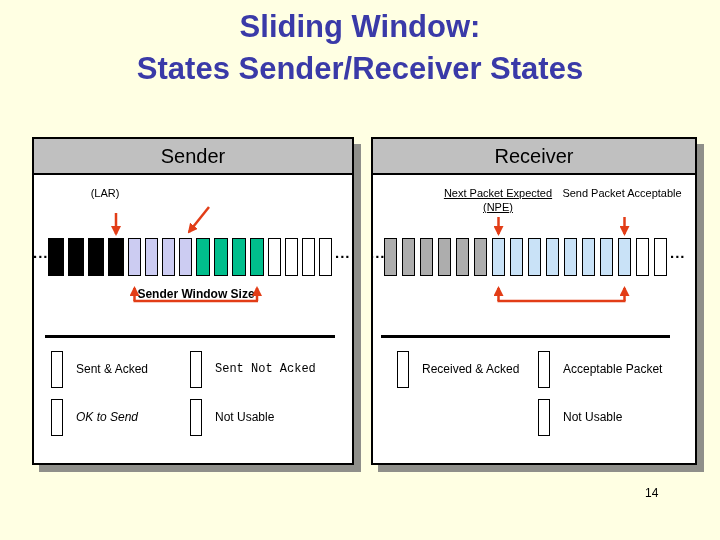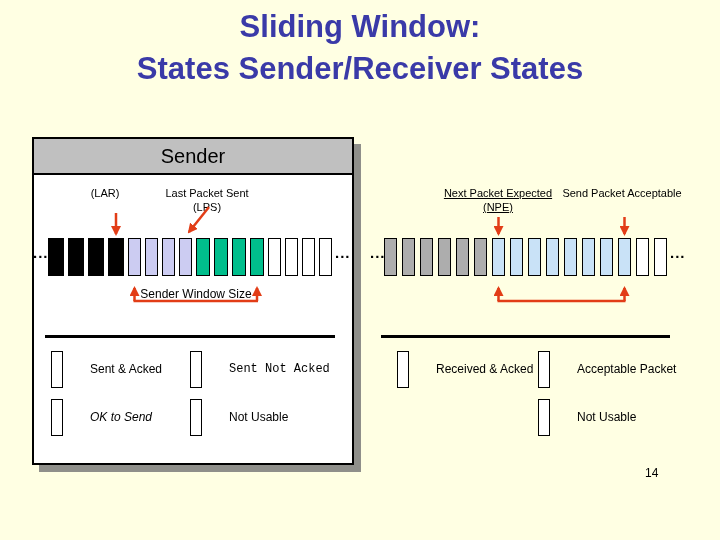--- a/index.html
+++ b/index.html
@@ -50,51 +50,52 @@
 
   .dots{position:absolute;top:244px;font-size:15px;font-weight:bold;color:#000;
         letter-spacing:1px;}
 
   .window-label{position:absolute;top:287px;width:150px;text-align:center;
                 font-size:12px;color:#000;white-space:nowrap;}
 
   .divider{position:absolute;top:335px;height:3px;background:#000;}
 
   
-  .legend-item{position:absolute;display:flex;align-items:center;gap:27px;height:38px;}
+  .legend-item{position:absolute;display:flex;align-items:center;gap:13px;height:38px;}
   .swatch{width:12px;height:37px;border:1px solid #000;box-sizing:border-box;background:#fff;flex:0 0 auto;}
   .legend-label{font-size:12px;color:#000;white-space:nowrap;}
 
-  .page-number{position:absolute;left:645px;top:466px;font-size:12px;color:#000;}
+  .page-number{position:absolute;left:645px;top:486px;font-size:12px;color:#000;}
 
   svg.arrows{position:absolute;left:0;top:0;width:720px;height:540px;pointer-events:none;}
 </style>
 </head>
 <body>
 
 <div class="slide">
 
   <div class="title">
     <div class="line1">Sliding Window:</div>
     <div class="line2">States Sender/Receiver States</div>
   </div>
 
   <div class="panel sender">
     <div class="panel-header">
       <span>Sender</span>
     </div>
   </div>
 
+  <div class="panel receiver">
+    <div class="panel-header">
+      <span>Receiver</span>
+    </div>
+  </div>
 
   <div class="ptr-label" style="left:40px;top:186px;width:130px;">
     <div>(LAR)</div>
-  </div>
-  <div class="ptr-label" style="left:147px;top:186px;width:120px;">
-    <div>Last Packet Sent</div>
-    <div>(LPS)</div>
   </div>
 
   <div class="ptr-label" style="left:428px;top:186px;width:140px;text-decoration:underline;">
     <div>Next Packet Expected</div>
     <div>(NPE)</div>
   </div>
   <div class="ptr-label" style="left:552px;top:186px;width:140px;">
     <div>Send Packet Acceptable</div>
   </div>
 
@@ -133,21 +134,21 @@
       <div class="cell acceptable"></div>
       <div class="cell acceptable"></div>
       <div class="cell acceptable"></div>
       <div class="cell acceptable"></div>
       <div class="cell acceptable"></div>
       <div class="cell not-usable"></div>
       <div class="cell not-usable"></div>
     </div>
   <div class="dots" style="left:670px;">...</div>
 
-  <div class="window-label" style="left:121px;">Sender Window Size</div>
+  <div class="window-label" style="left:121px;font-weight:bold;">Sender Window Size</div>
 
   <div class="divider" style="left:45px;width:290px;"></div>
   <div class="divider" style="left:381px;width:289px;"></div>
 
   <div class="legend-item" style="left:51px;top:350px;">
     <span class="swatch sent-acked"></span>
     <span class="legend-label">Sent &amp; Acked</span>
   </div>
   <div class="legend-item" style="left:190px;top:350px;font-family:Liberation Mono, monospace;">
     <span class="swatch sent-not-acked"></span>

